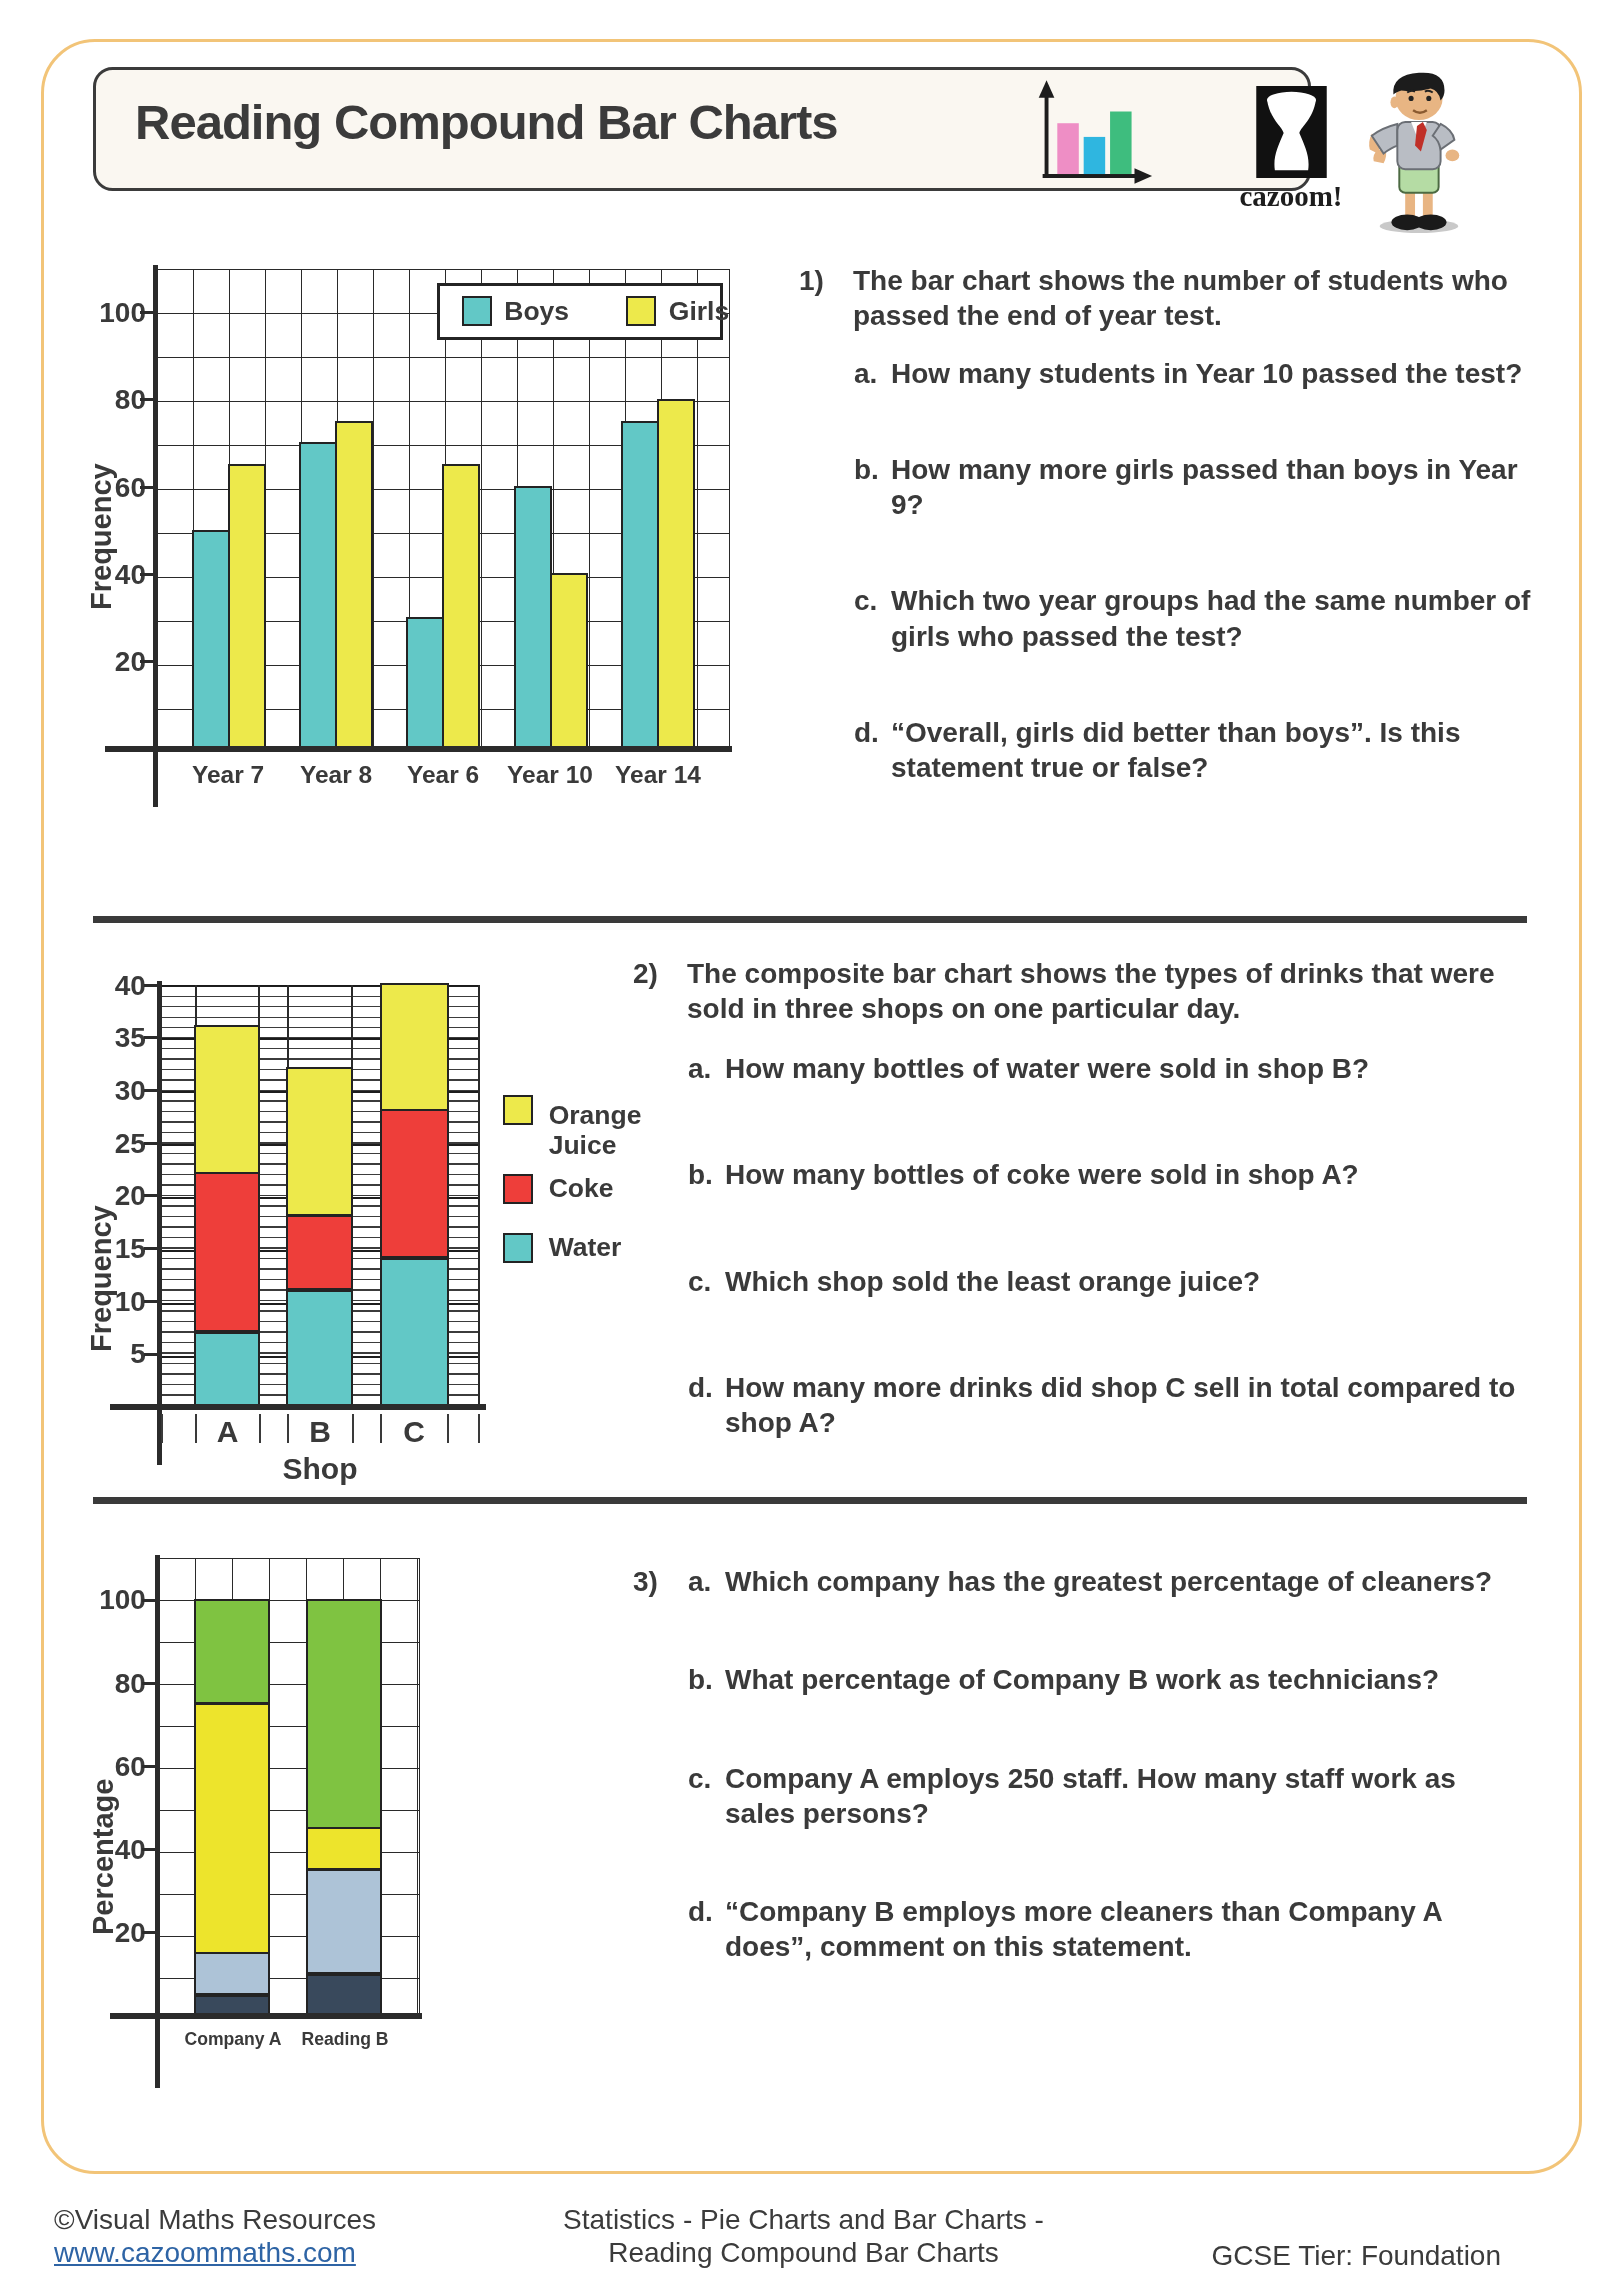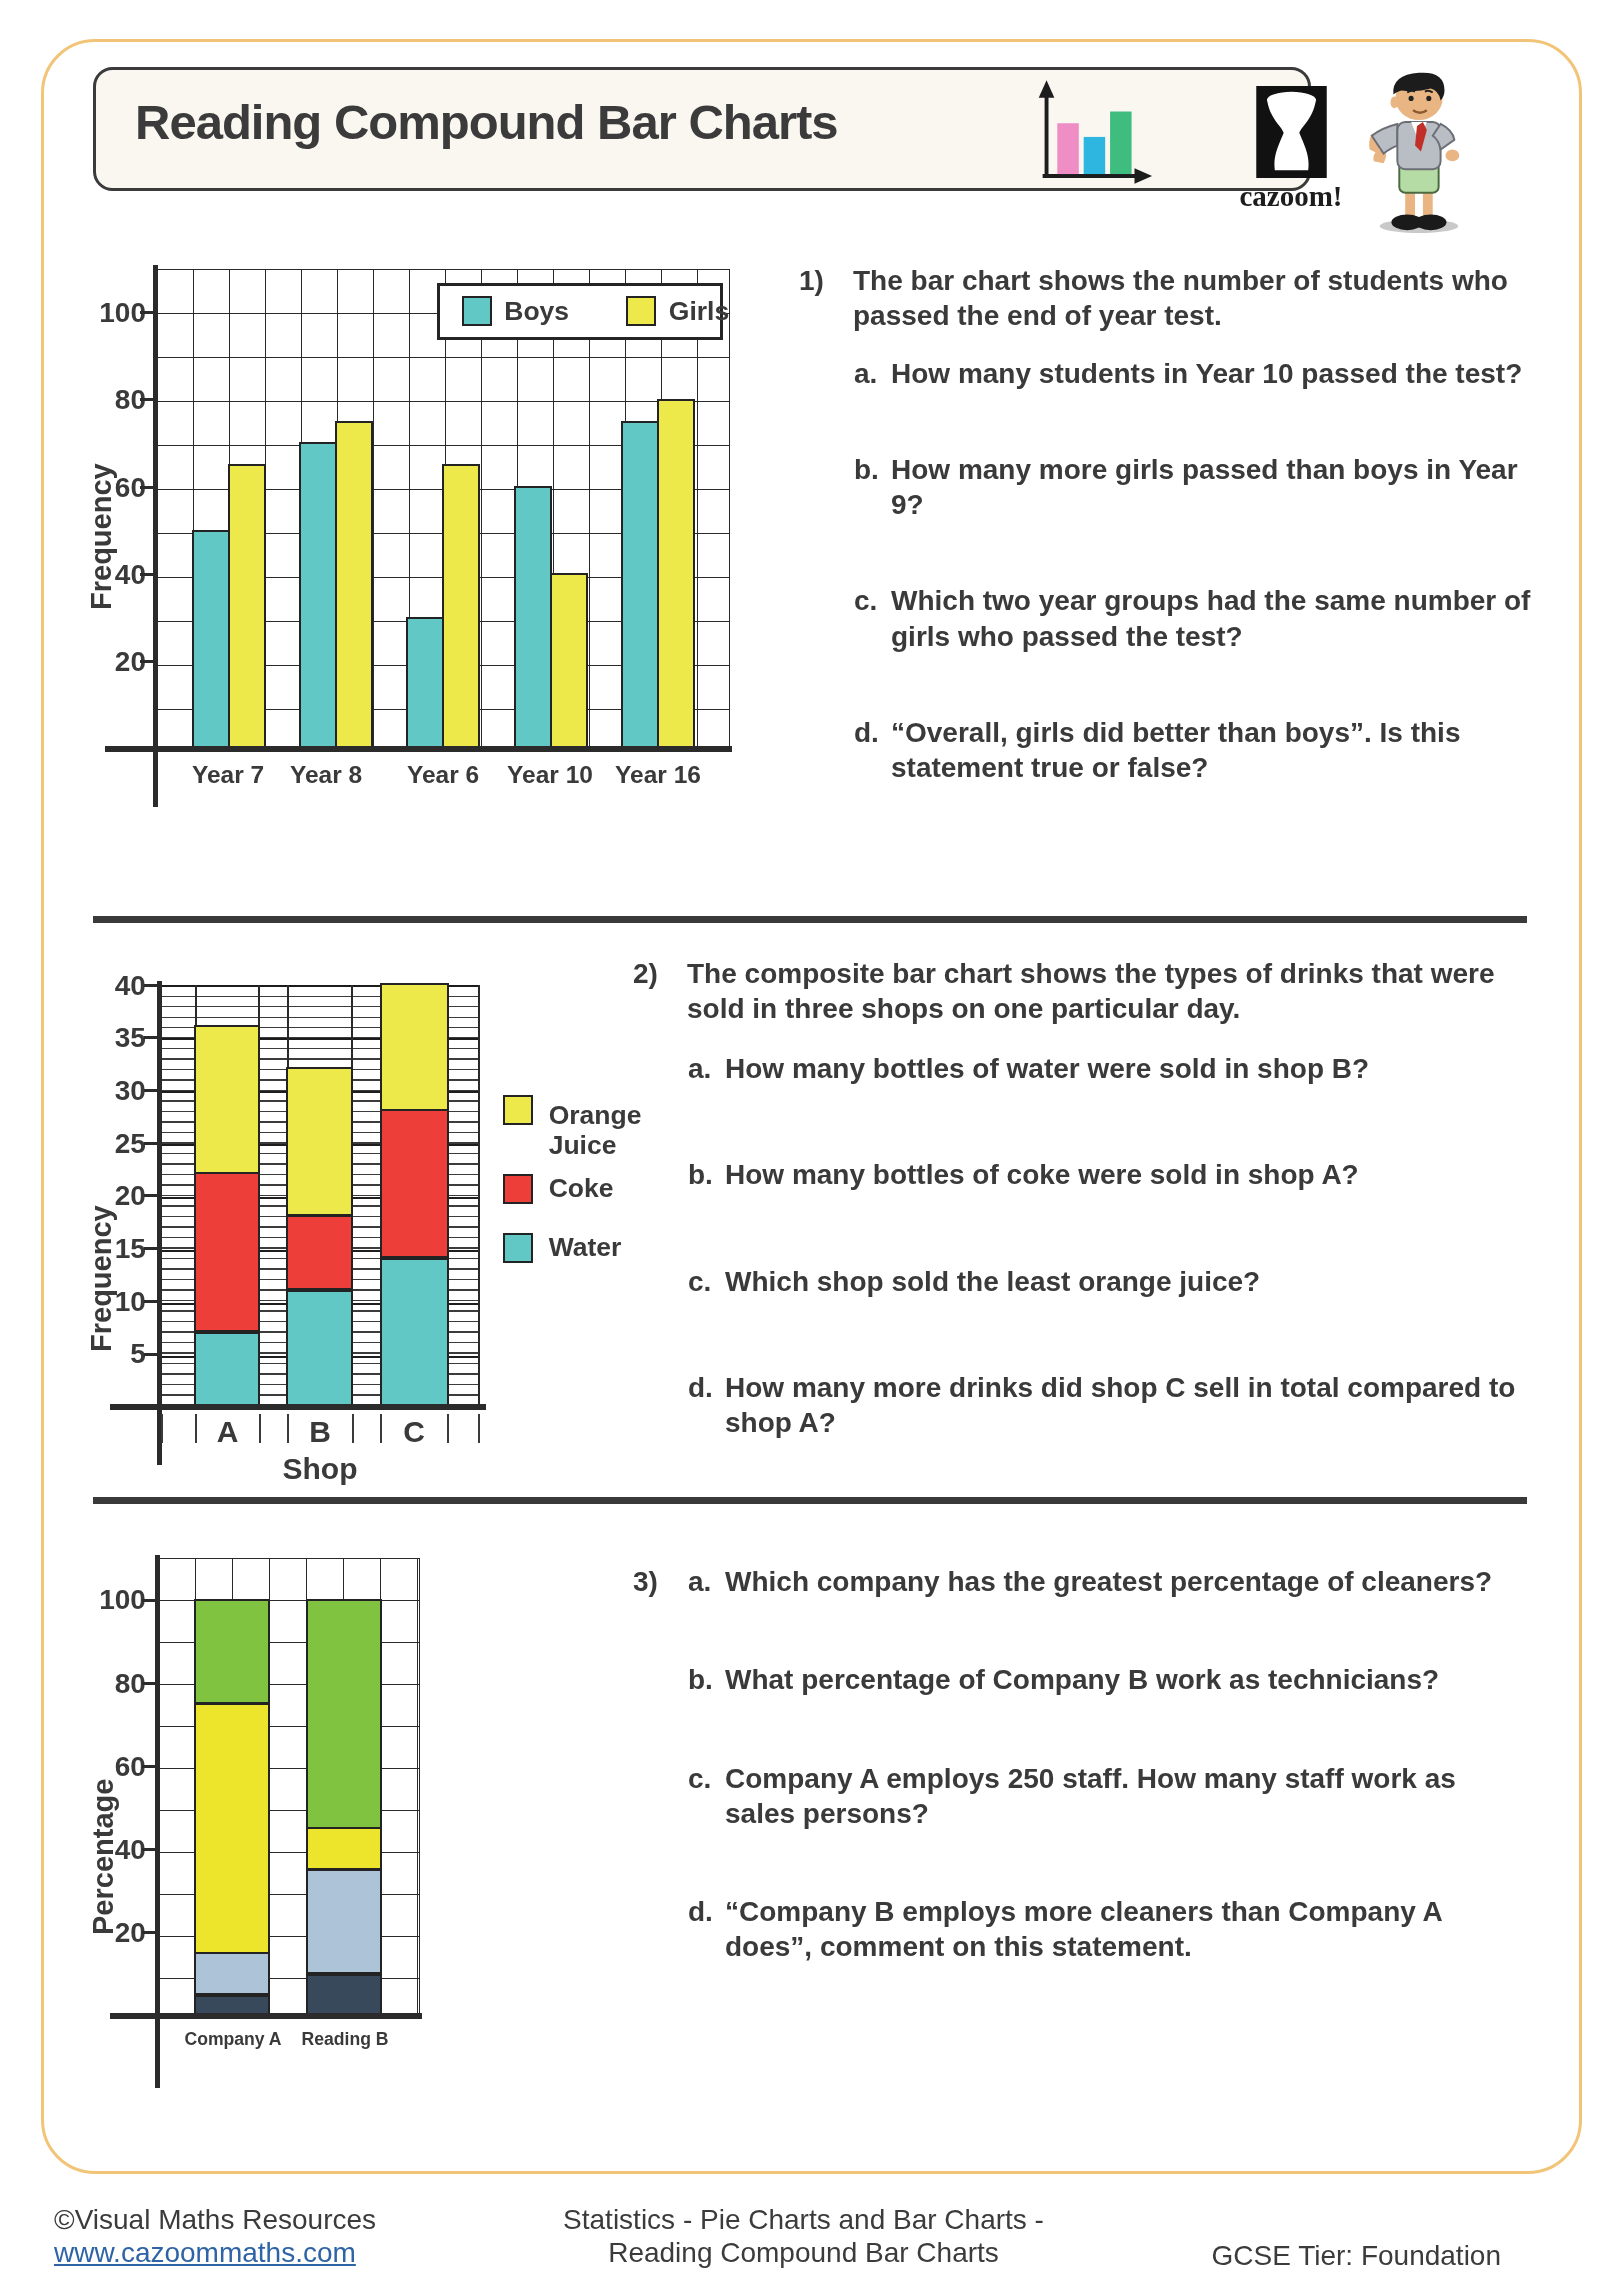--- a/index.html
+++ b/index.html
@@ -158,24 +158,24 @@
   <div class="xaxis" style="left:21.6px;top:483px;width:627px;height:6.4px;"></div>
   <div id="legend1">
     <span class="swatch" style="background: rgb(98, 200, 198);"></span>
     <span class="leglab">Boys</span>
     <span class="grp2">
       <span class="swatch" style="background: rgb(237, 233, 75);"></span>
       <span class="leglab">Girls</span>
     </span>
   </div>
 <div class="xcat" style="left: 86px; top: 498px; width: 118px; font-size: 24.5px;">Year 7</div>
-    <div class="xcat" style="left: 184px; top: 498px; width: 118px; font-size: 24.5px;">Year 8</div>
+    <div class="xcat" style="left: 194px; top: 498px; width: 118px; font-size: 24.5px;">Year 8</div>
     <div class="xcat" style="left: 301px; top: 498px; width: 118px; font-size: 24.5px;">Year 6</div>
     <div class="xcat" style="left: 408px; top: 498px; width: 118px; font-size: 24.5px;">Year 10</div>
-    <div class="xcat" style="left: 516px; top: 498px; width: 118px; font-size: 24.5px;">Year 16</div>
+    <div class="xcat" style="left: 516px; top: 498px; width: 118px; font-size: 24.5px;">Year 14</div>
     <div class="ylab" style="left: 0px; width: 63px; top: 383px;">20</div>
     <div class="ytick" style="left: 57px; width: 14.7px; top: 397px;"></div>
     <div class="ylab" style="left: 0px; width: 63px; top: 296px;">40</div>
     <div class="ytick" style="left: 57px; width: 14.7px; top: 310px;"></div>
     <div class="ylab" style="left: 0px; width: 63px; top: 209px;">60</div>
     <div class="ytick" style="left: 57px; width: 14.7px; top: 223px;"></div>
     <div class="ylab" style="left: 0px; width: 63px; top: 121px;">80</div>
     <div class="ytick" style="left: 57px; width: 14.7px; top: 135px;"></div>
     <div class="ylab" style="left: 0px; width: 63px; top: 34px;">100</div>
     <div class="ytick" style="left: 57px; width: 14.7px; top: 48px;"></div>

